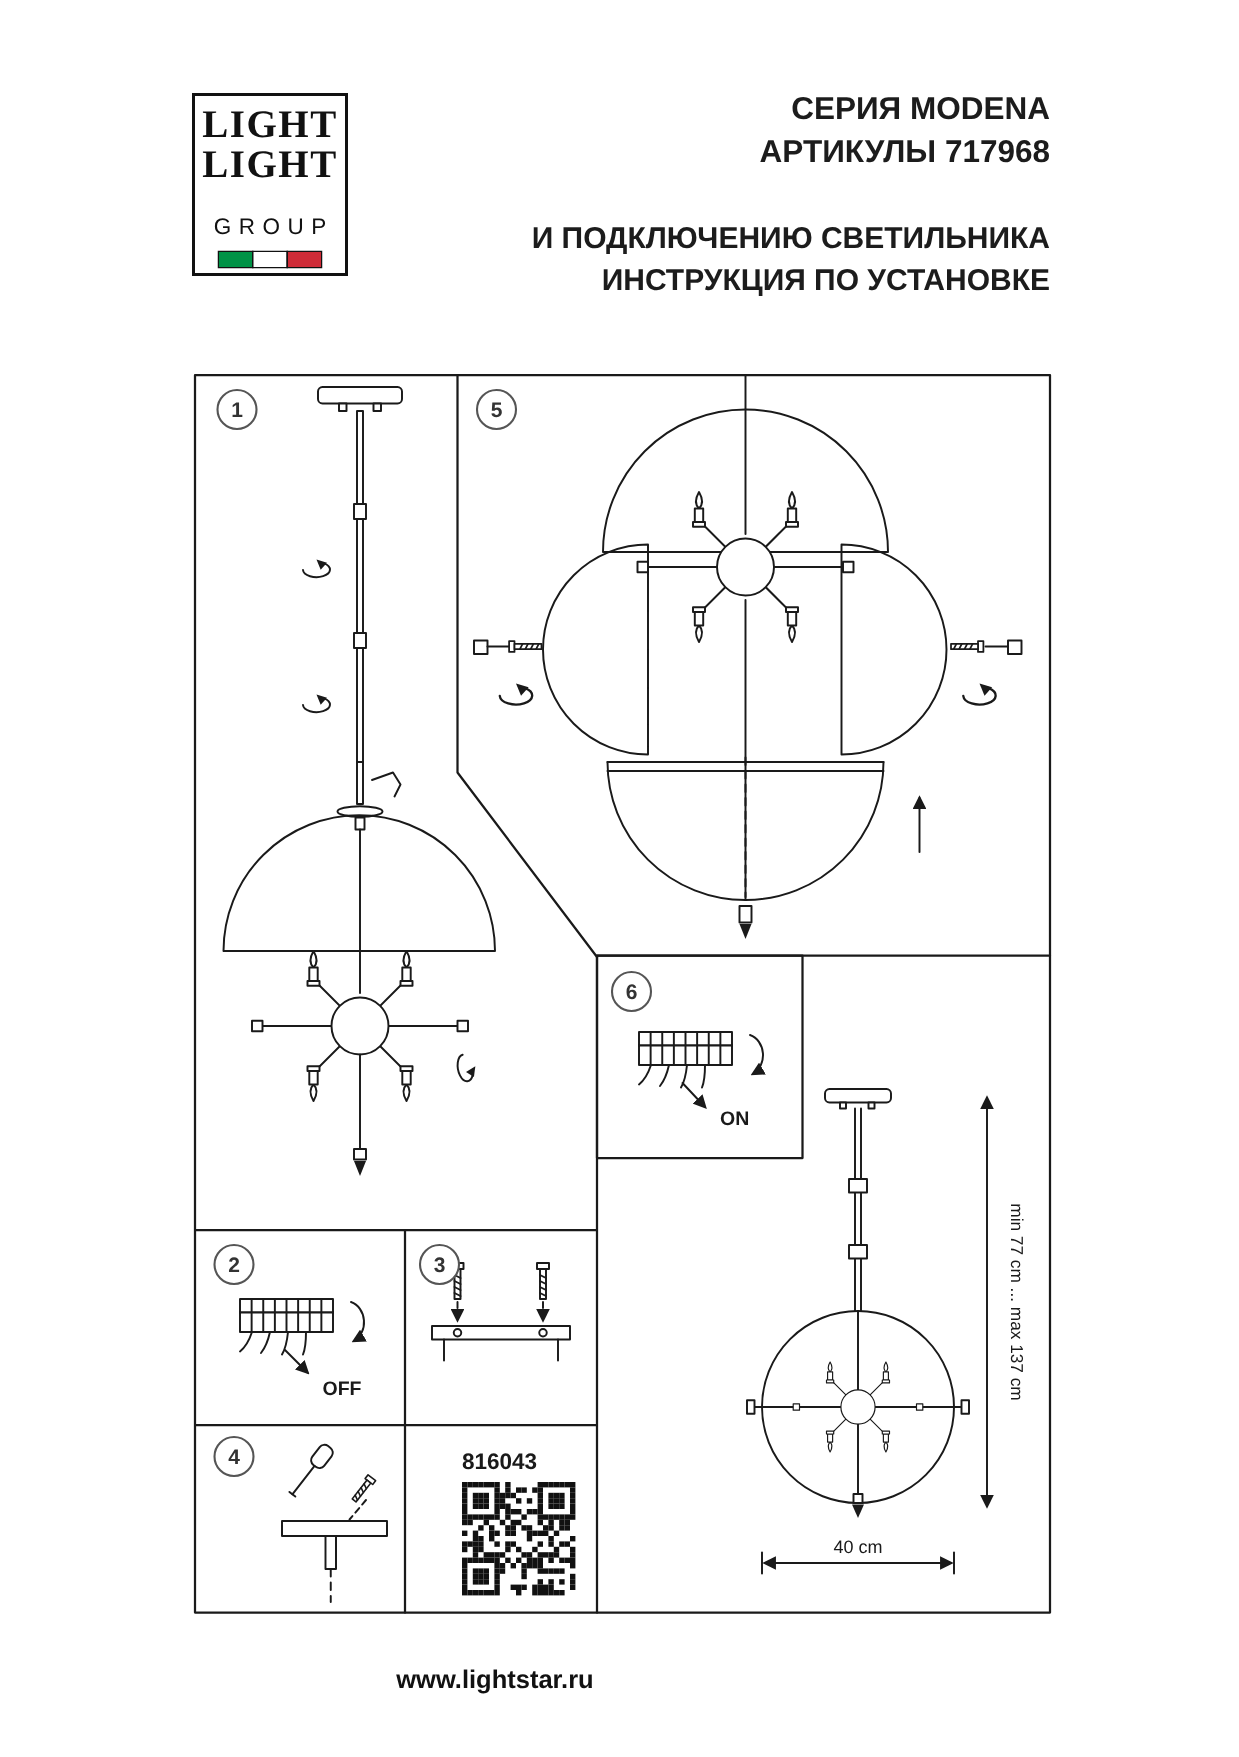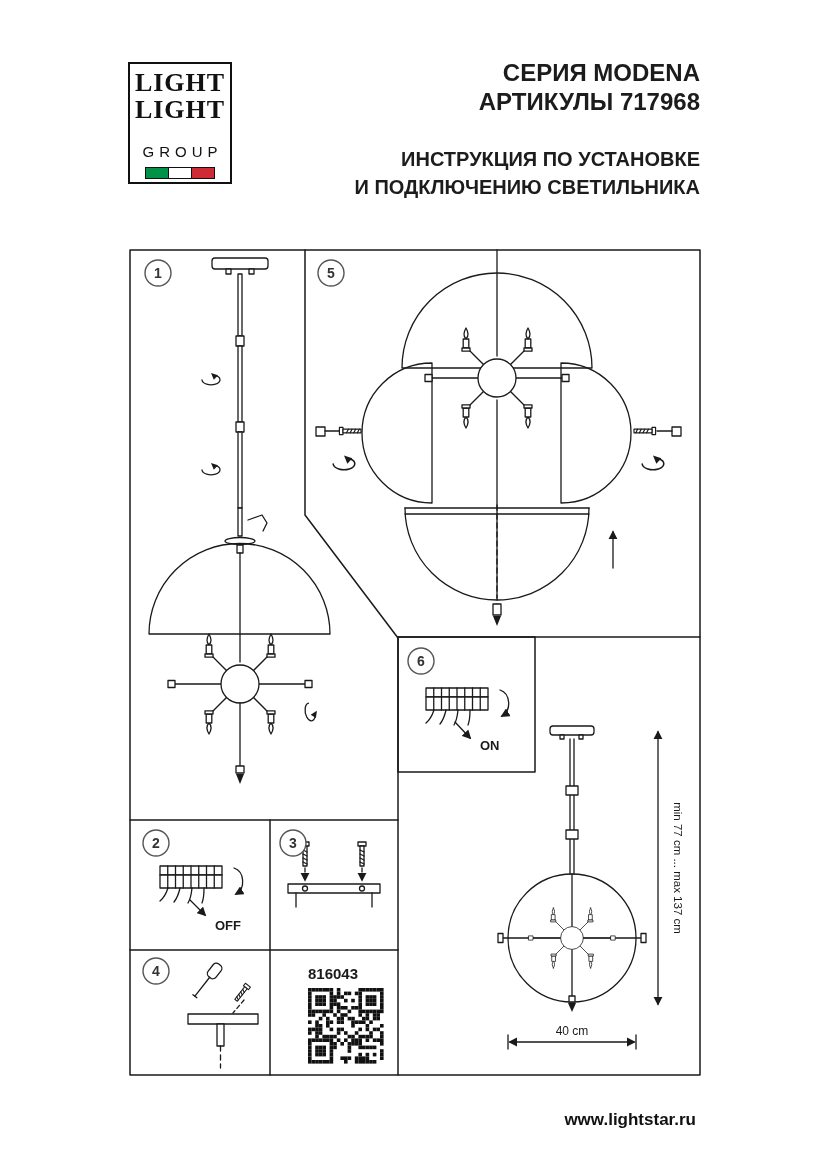--- a/index.html
+++ b/index.html
@@ -10,29 +10,29 @@
   
   .logo-box { position:absolute; left:128px; top:62px; width:104px; height:122px;
               border:2px solid #111; display:flex; flex-direction:column;
               align-items:center; justify-content:center; padding-top:2px; }
   .logo-word { font-family:"Liberation Serif", serif; font-weight:700; font-size:26px;
                line-height:27px; letter-spacing:1px; color:#111; }
   .logo-group { font-size:15px; letter-spacing:5px; text-indent:5px; margin-top:20px; color:#111; }
   .flag { margin-top:7px; display:block; }
 
   .titles { position:absolute; top:58px; right:126px; text-align:right; font-weight:700; color:#1c1c1c; }
-  .t-line-lg { font-size:24px; line-height:29px; }
+  .t-line-lg { font-size:21px; line-height:29px; }
   .t-gap { height:29px; }
   .t-line-md { font-size:20px; line-height:28px; }
 
   
   .diagram { position:absolute; left:0; top:0; }
 
   
-  .footer { position:absolute; left:0; top:1110px; width:660px; text-align:right;margin-left:36px; }
+  .footer { position:absolute; left:0; top:1110px; width:660px; text-align:center; }
   .site { font-weight:700; font-size:17px; color:#111; }
 </style>
 </head>
 <body>
 
 <div class="page">
 
   <header>
     <div class="logo-box">
       <div class="logo-word">LIGHT</div>
@@ -41,22 +41,22 @@
       <svg class="flag" width="70" height="12" viewBox="0 0 70 12">
         <rect x="0.5" y="0.5" width="23" height="11" stroke="#111" fill="#009246"></rect>
         <rect x="23.5" y="0.5" width="23" height="11" stroke="#111" fill="#ffffff"></rect>
         <rect x="46.5" y="0.5" width="23" height="11" stroke="#111" fill="#ce2b37"></rect>
       </svg>
     </div>
     <div class="titles">
       <div class="t-line-lg">СЕРИЯ MODENA</div>
       <div class="t-line-lg">АРТИКУЛЫ 717968</div>
       <div class="t-gap"></div>
+      <div class="t-line-md">И ПОДКЛЮЧЕНИЮ СВЕТИЛЬНИКА</div>
       <div class="t-line-md">ИНСТРУКЦИЯ ПО УСТАНОВКЕ</div>
-      <div class="t-line-md">И ПОДКЛЮЧЕНИЮ СВЕТИЛЬНИКА</div>
     </div>
   </header>
 
   <svg class="diagram" width="826" height="1171" viewBox="0 0 826 1171">
     <defs>
       <g id="bulb">
         <path d="M0,-14 C2.6,-9.5 2.6,-5.5 0,-3 C-2.6,-5.5 -2.6,-9.5 0,-14 Z" fill="#fff"></path>
         <rect x="-2.8" y="-3" width="5.6" height="9" fill="#fff"></rect>
         <rect x="-4" y="6" width="8" height="3.2" fill="#fff"></rect>
       </g>

